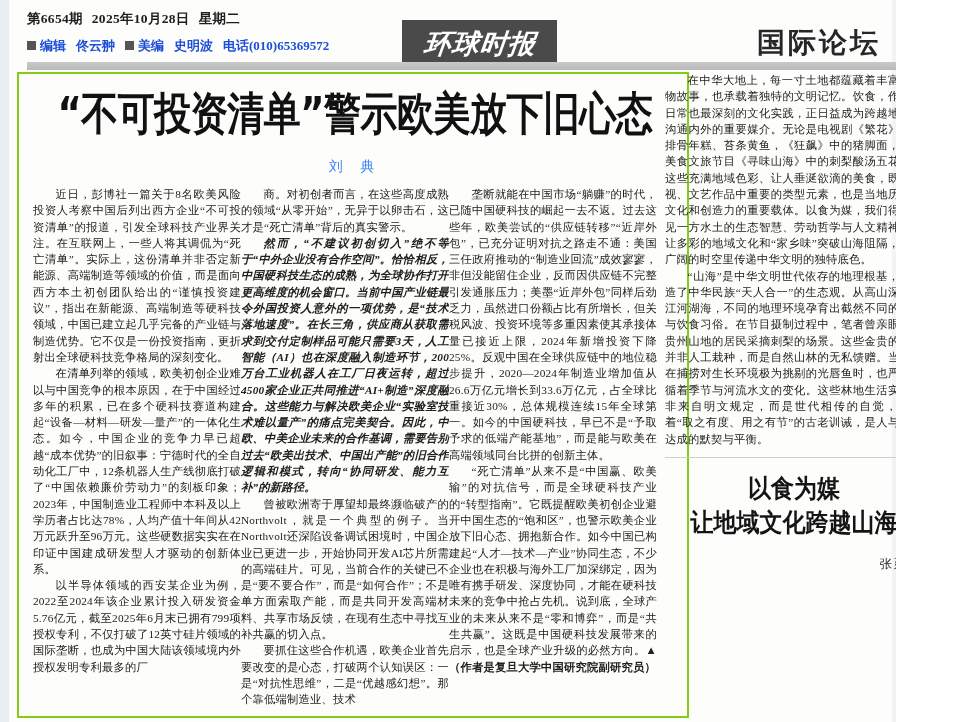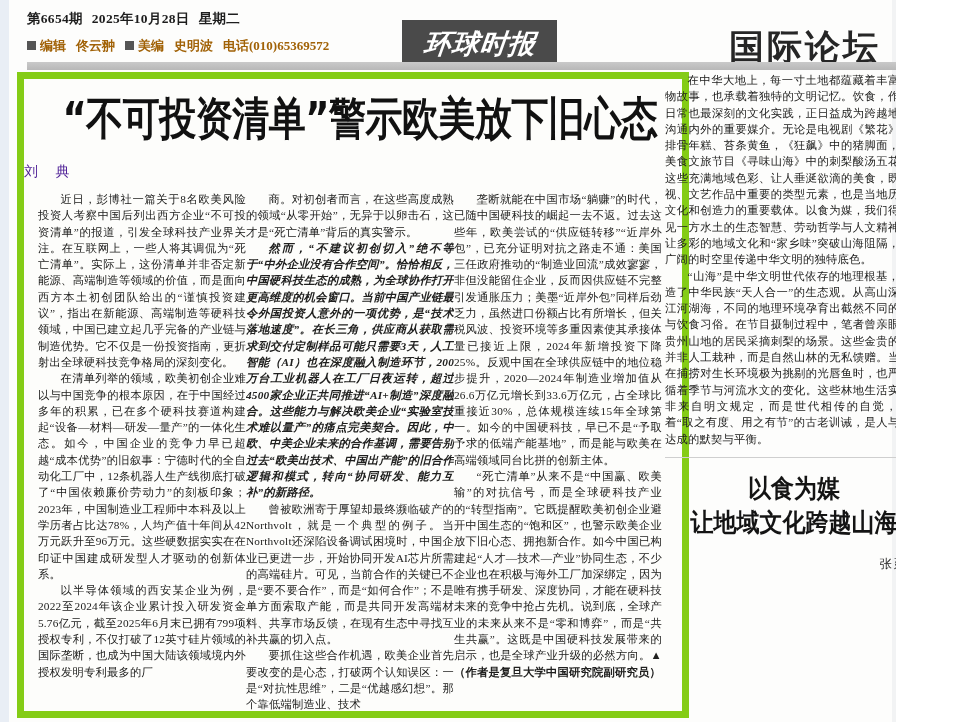--- a/index.html
+++ b/index.html
@@ -54,21 +54,21 @@
     letter-spacing: 0.3px;
     white-space: nowrap;
     color: #1d1d1d;
   }
   .mh-line1 .sp { display:inline-block; width: 9px; }
   .mh-line2 {
     margin-top: 9px;
     font-size: 13px;
     font-weight: 700;
     white-space: nowrap;
-    color: #a16207;
+    color: #1d4ed8;
   }
   .sq {
     display: inline-block;
     width: 9px; height: 9px;
     background: #555;
     margin-right: 4px;
     position: relative;
     top: 0px;
   }
   .mh-line2 .gap { display:inline-block; width: 10px; }
@@ -90,21 +90,21 @@
     letter-spacing: 1px;
     font-family: "DejaVu Serif", "Liberation Serif", serif;
     font-style: italic;
     transform: skewX(-6deg);
     white-space: nowrap;
   }
 
   .section-name {
     position: absolute;
     right: 85px; top: 24px;
-    font-size: 35px;
+    font-size: 28px;
     font-weight: 700;
     letter-spacing: 3px;
     color: #262626;
     font-family: "DejaVu Serif", "Liberation Serif", serif;
     white-space: nowrap;
   }
   .page-num {
     position: absolute;
     right: 14px; top: 10px;
     font-size: 50px;
@@ -127,21 +127,21 @@
     left: 9px; top: 70px;
     width: 957px; height: 652px;
   }
 
   
   .article-box {
     position: absolute;
     left: 8px; top: 2px;
     width: 672px;
     height: 646px;
-    border: 7px solid #84cc16;
+    border: 2px solid #84cc16;
     box-sizing: border-box;
     background: #fdfdfb;
   }
   .headline {
     position: absolute;
     left: 0; top: 10px;
     width: 672px;
     text-align: center;
     font-family: "DejaVu Sans", "Liberation Sans", sans-serif;
     font-weight: 700;
@@ -149,23 +149,24 @@
     letter-spacing: -0.5px;
     color: #111;
     white-space: nowrap;
     transform: scaleY(1.22);
     transform-origin: center top;
   }
   .byline {
     position: absolute;
     left: 0; top: 84px;
     width: 672px;
+    text-align: center;
     font-size: 14px;
     letter-spacing: 7px;
-    color: #4c1d95;
+    color: #3b82f6;
     font-family: "Liberation Serif", "DejaVu Serif", serif;
   }
 
   .cols {
     position: absolute;
     left: 14px; top: 112px;
     width: 646px;
     height: 522px;
     display: flex;
   }

